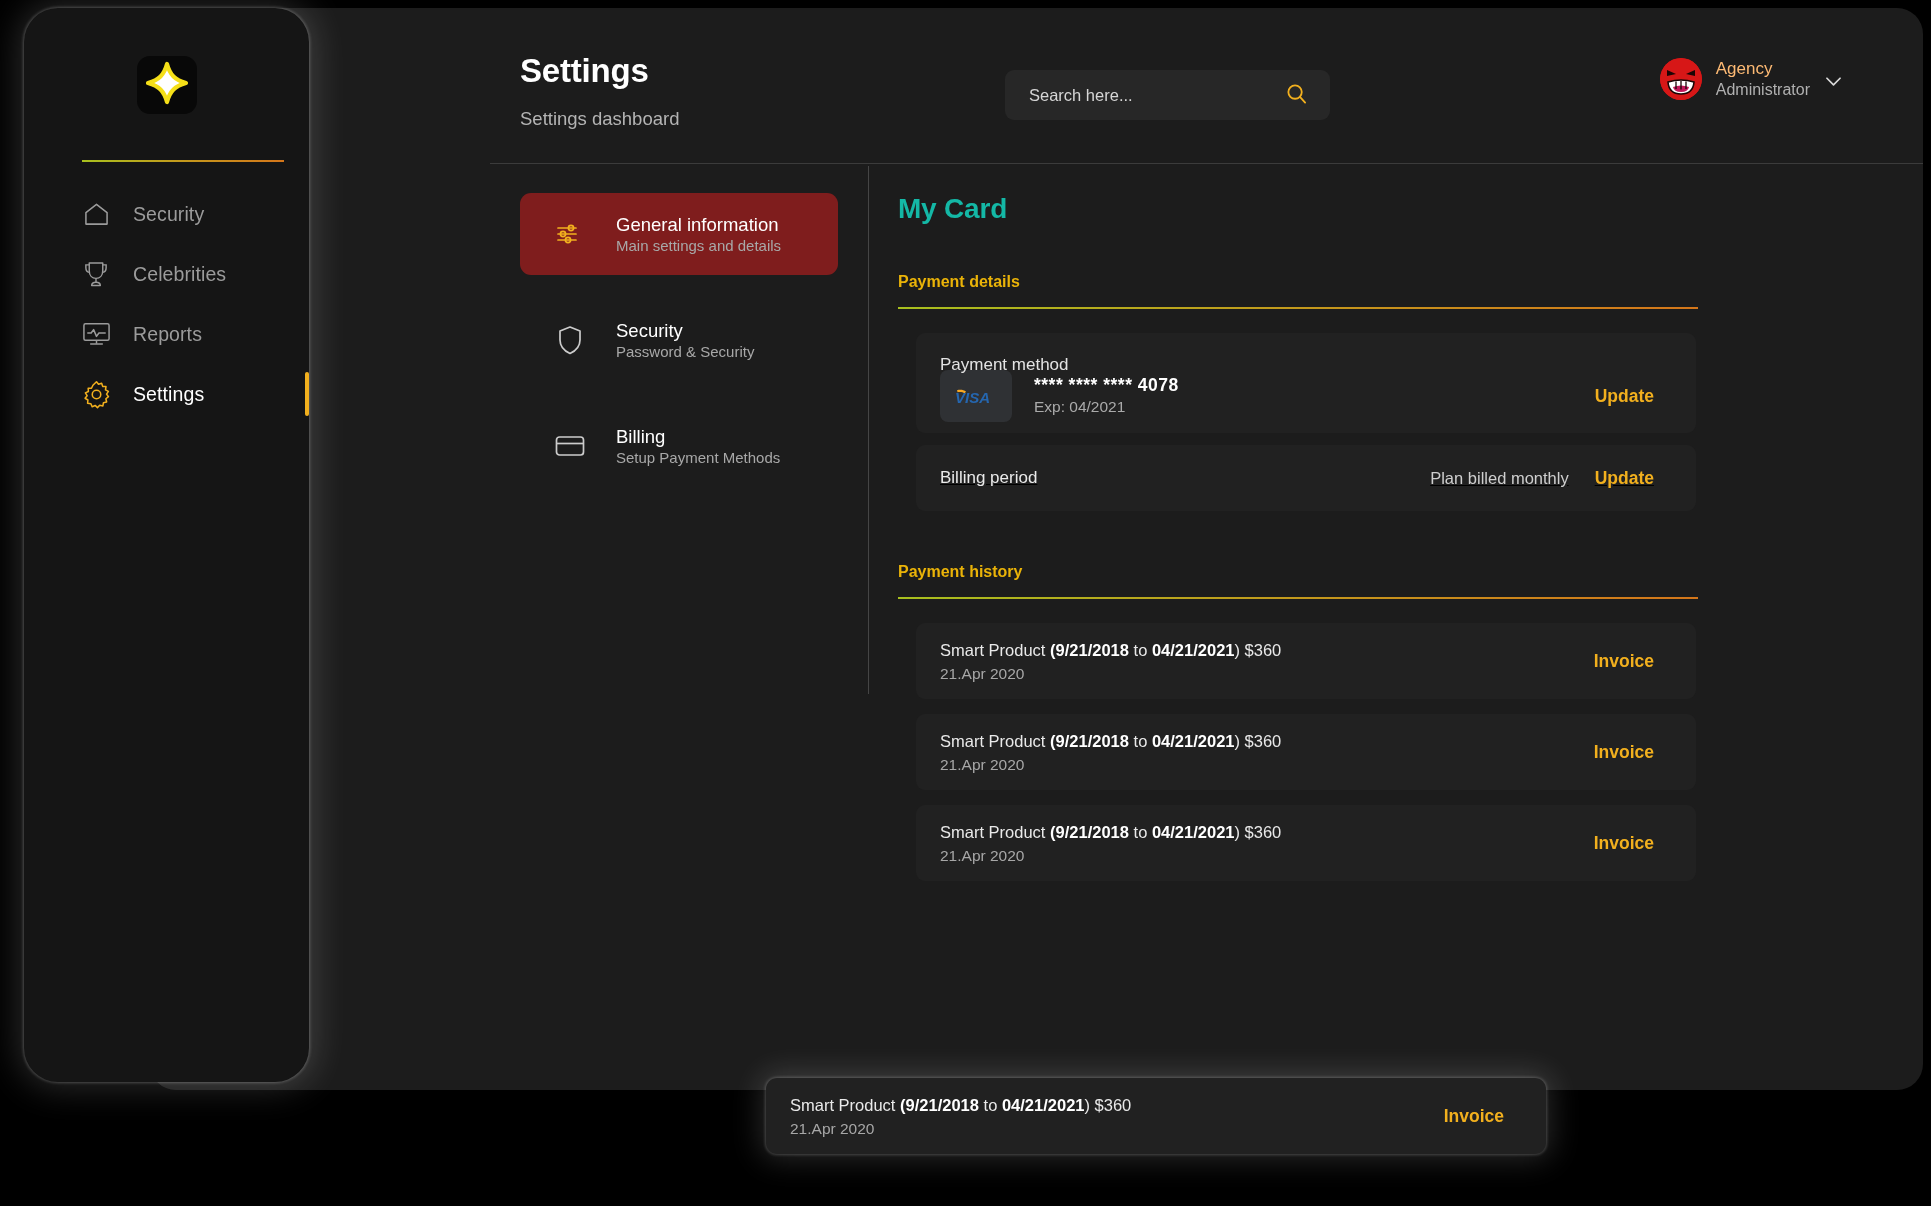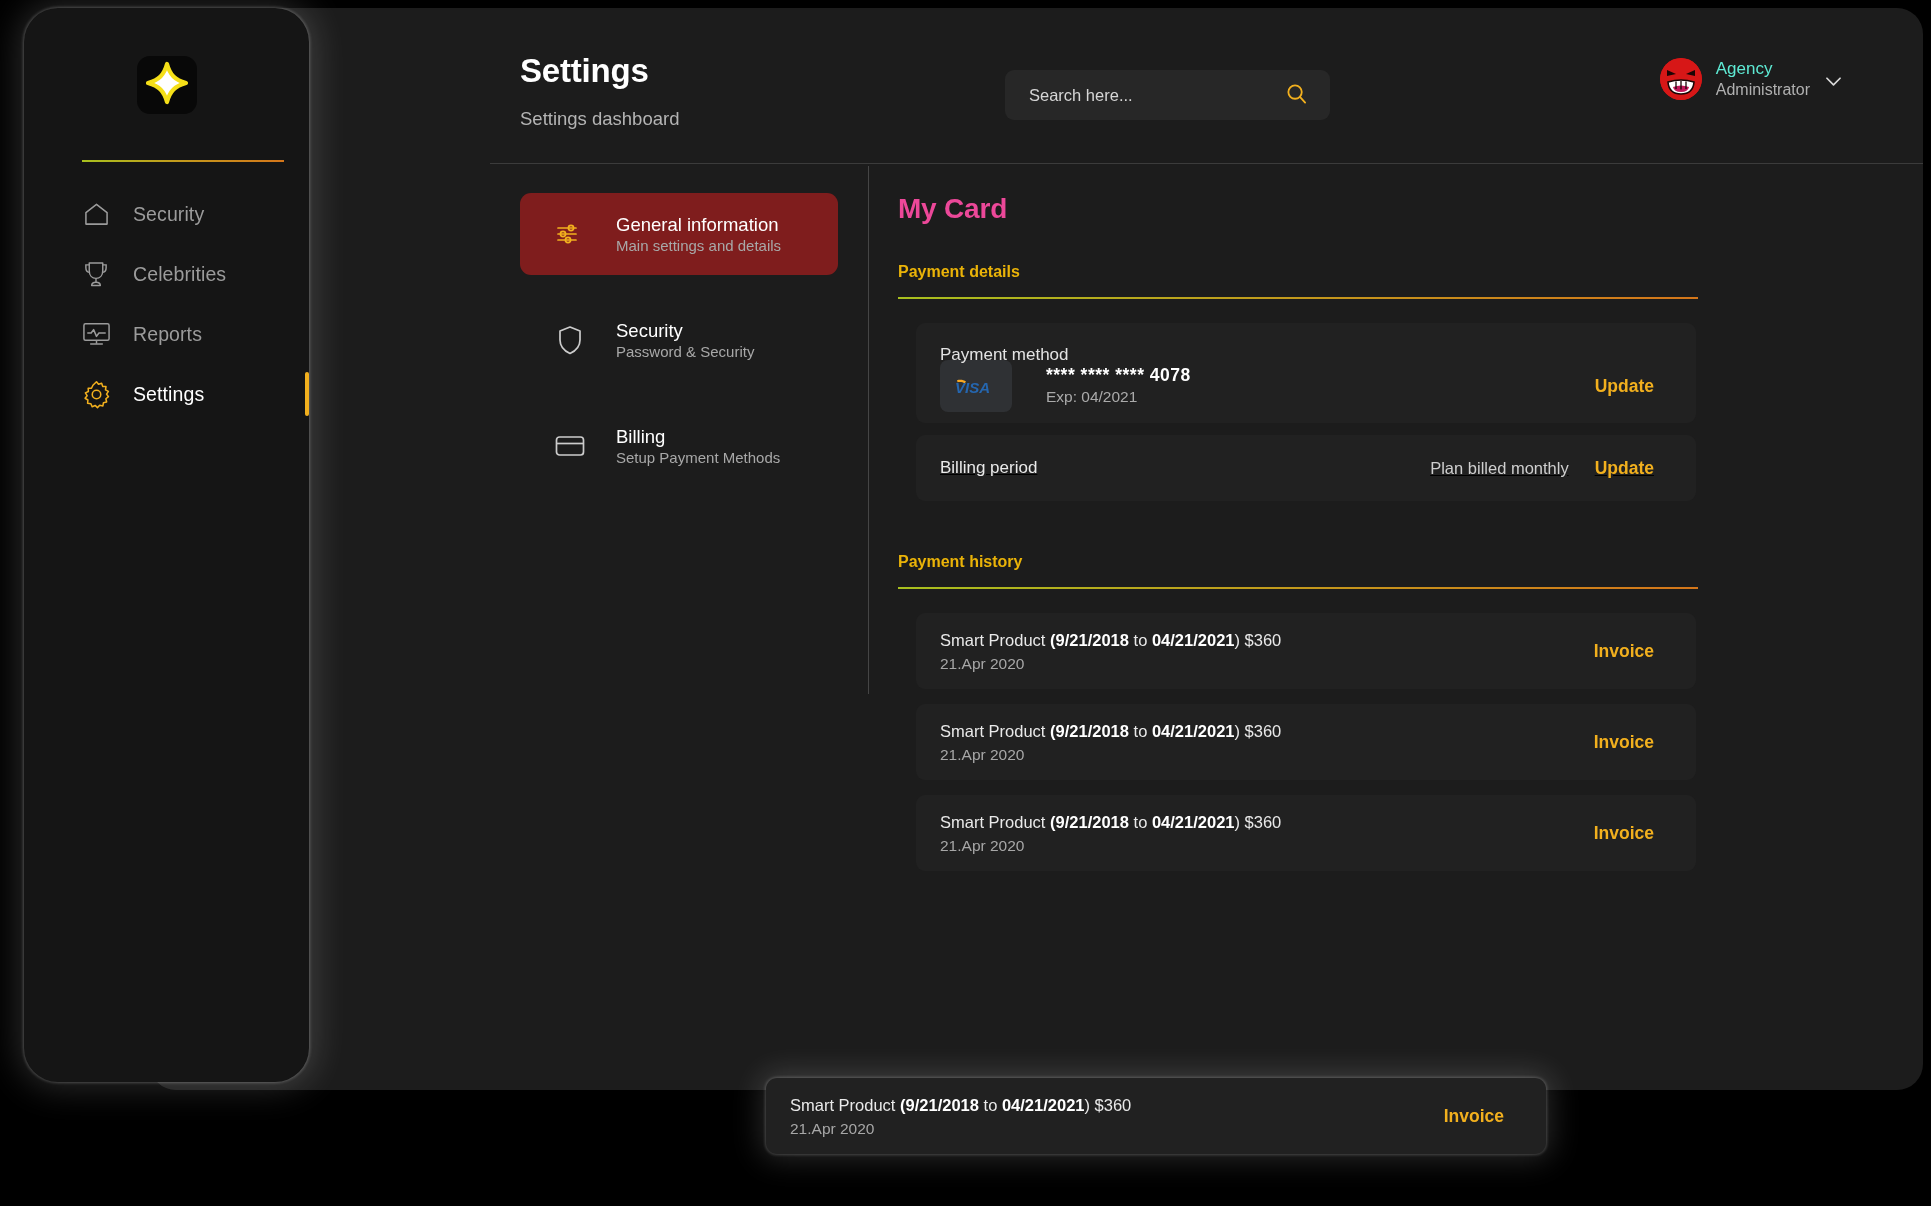--- a/index.html
+++ b/index.html
@@ -141,21 +141,21 @@
     cursor: pointer;
   }
   .avatar {
     width: 42px; height: 42px;
     border-radius: 50%;
     background: #d71717;
     display: flex; align-items: center; justify-content: center;
     overflow: hidden;
   }
   .user-text { margin-left: 14px; line-height: 1.22; }
-  .user-name { font-size: 17px; color: #5eead4; }
+  .user-name { font-size: 17px; color: #fdba74; }
   .user-role { font-size: 16px; color: #b0b0b0; }
   .chev { margin-left: 16px; margin-top: 6px; }
 
   .header-rule {
     position: absolute;
     left: 340px; top: 155px;
     width: 1550px; height: 1px;
     background: #3b3b3b;
   }
 
@@ -188,22 +188,22 @@
   }
 
   
   .content {
     position: absolute;
     left: 748px; top: 185px;
     width: 800px;
   }
   .content-title {
     font-size: 28px; font-weight: bold;
-    color: #ec4899;
-    margin-bottom: 38px;
+    color: #14b8a6;
+    margin-bottom: 48px;
     letter-spacing: -0.2px;
   }
   .section-head {
     font-size: 16px; font-weight: bold;
     color: #eab308;
     margin-bottom: 16px;
   }
   .section-rule {
     height: 2px;
     background: linear-gradient(90deg, #a8c01e 0%, #c3991c 50%, #d4761a 100%);
@@ -214,21 +214,21 @@
     background: #212121;
     border-radius: 9px;
     width: 780px;
     margin-left: 18px;
   }
   .row {
     position: relative;
     display: flex; align-items: center;
     padding: 0 42px 0 24px;
   }
-  .row-card { height: 100px; gap: 12px; }
+  .row-card { height: 100px; }
   .row-simple { height: 66px; text-decoration: underline; }
   .row-gap { height: 12px; }
 
   .method-label {
     position: absolute;
     left: 24px; top: 22px;
     font-size: 17px;
     color: #e3e3e3;
   }
   .visa-chip {

